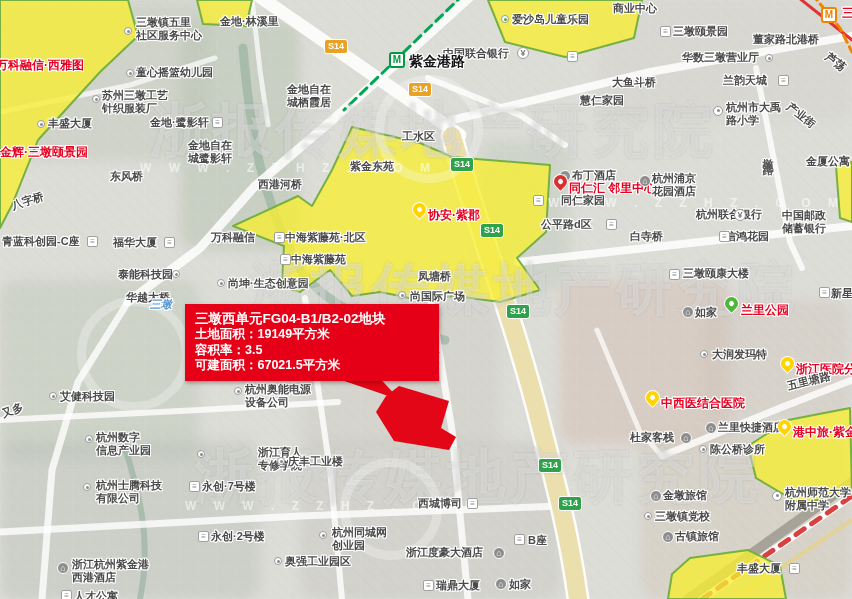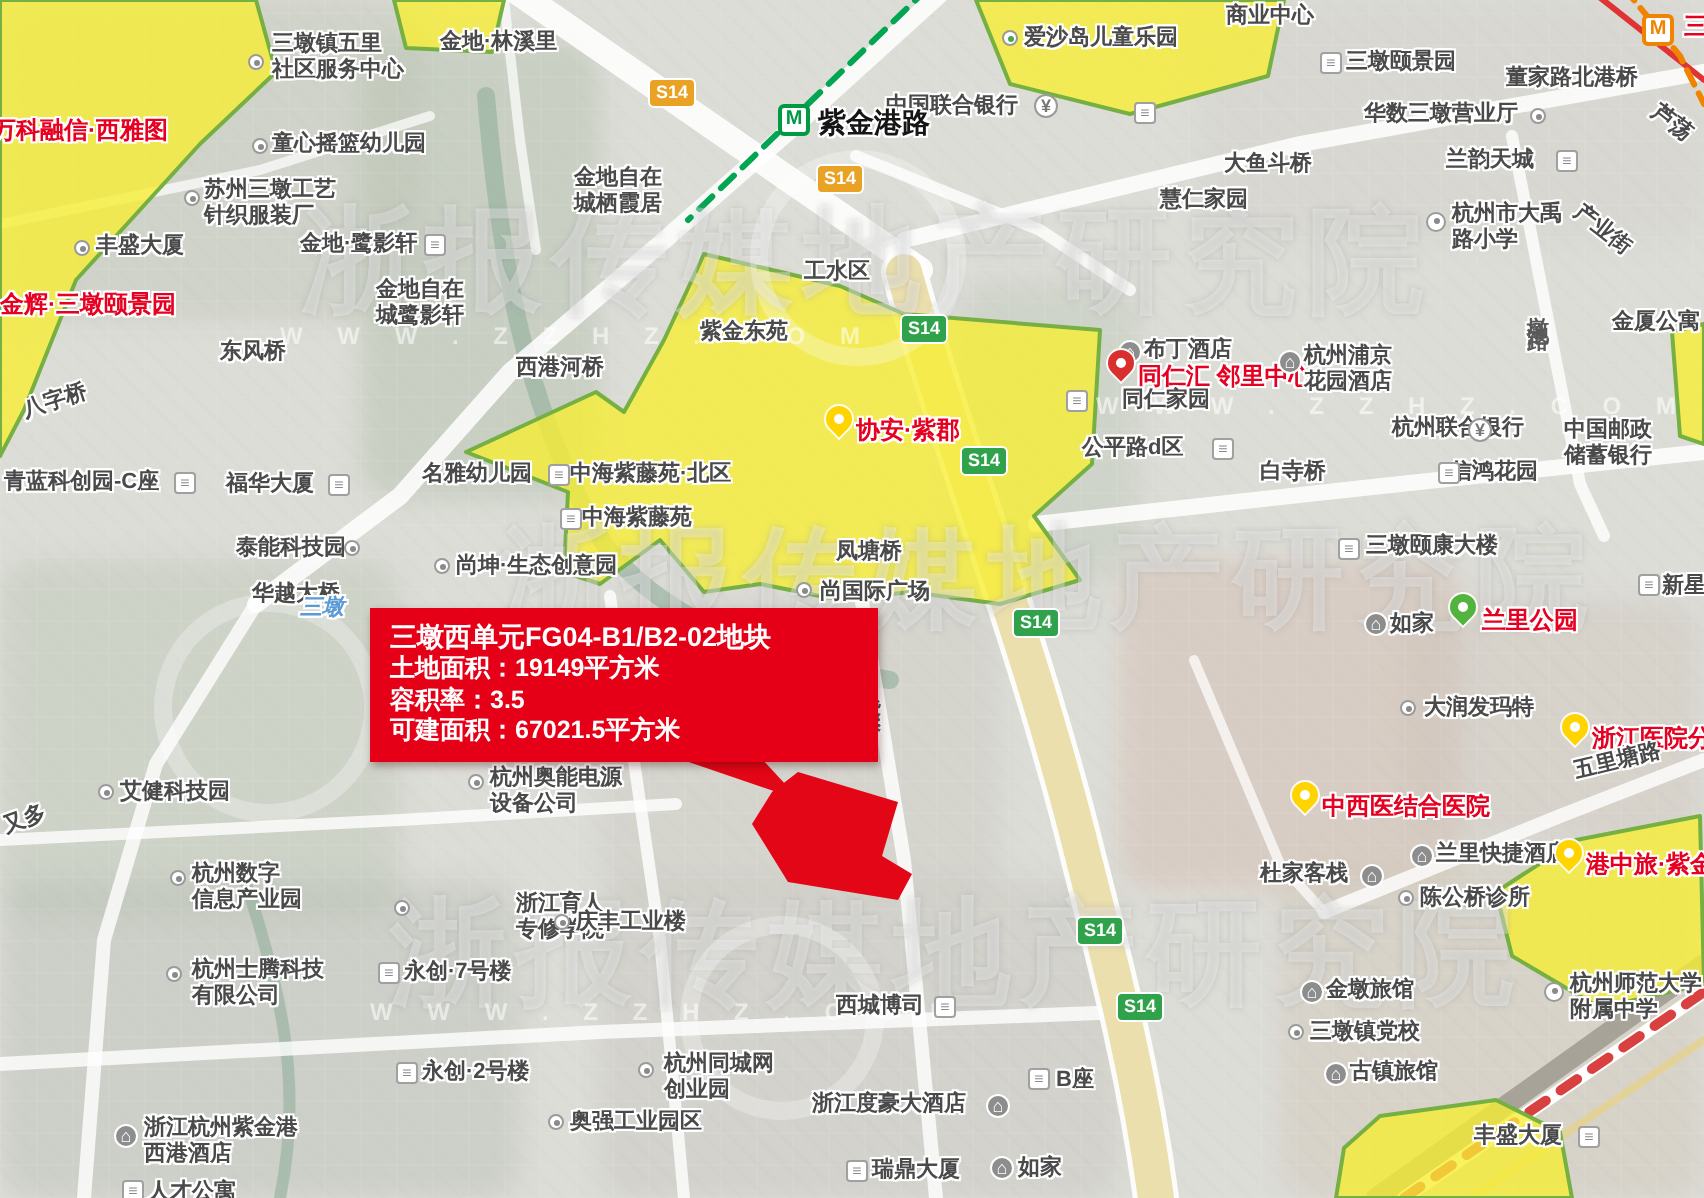--- a/index.html
+++ b/index.html
@@ -173,21 +173,21 @@
       <div class="lbl poi" style="left: 831px; top: 50px; transform: rotate(38deg);">芦荡</div>
       <div class="lbl poi" style="left: 792px; top: 100px; transform: rotate(38deg);">产业街</div>
       <div class="lbl poi" style="left: 806px; top: 155px;">金厦公寓</div>
       <div class="lbl road-v" style="left: 761px; top: 149px;">墩池路</div>
       <div class="lbl red" style="left: 842px; top: 6px;">三墩</div>
       <div class="lbl poi" style="left: 402px; top: 130px;">工水区</div>
       <div class="lbl poi" style="left: 350px; top: 160px;">紫金东苑</div>
       <div class="lbl poi" style="left: 110px; top: 170px;">东风桥</div>
       <div class="lbl poi" style="left: 258px; top: 178px;">西港河桥</div>
       <div class="lbl poi" style="left: 10px; top: 200px; transform: rotate(-18deg);">八字桥</div>
-      <div class="lbl poi" style="left: 211px; top: 231px;">名雅幼儿园</div>
+      <div class="lbl poi" style="left: 211px; top: 231px;">万科融信</div>
       <div class="lbl poi" style="left: 2px; top: 235px;">青蓝科创园-C座</div>
       <div class="lbl poi" style="left: 113px; top: 236px;">福华大厦</div>
       <div class="lbl poi" style="left: 118px; top: 268px;">泰能科技园</div>
       <div class="lbl poi" style="left: 126px; top: 291px;">华越大桥</div>
       <div class="lbl poi" style="left: 228px; top: 277px;">尚坤·生态创意园</div>
       <div class="lbl poi" style="left: 285px; top: 231px;">中海紫藤苑·北区</div>
       <div class="lbl poi" style="left: 291px; top: 253px;">中海紫藤苑</div>
       <div class="lbl red" style="left: 428px; top: 208px;">协安·紫郡</div>
       <div class="lbl poi" style="left: 418px; top: 270px;">凤塘桥</div>
       <div class="lbl poi" style="left: 410px; top: 290px;">尚国际广场</div>

